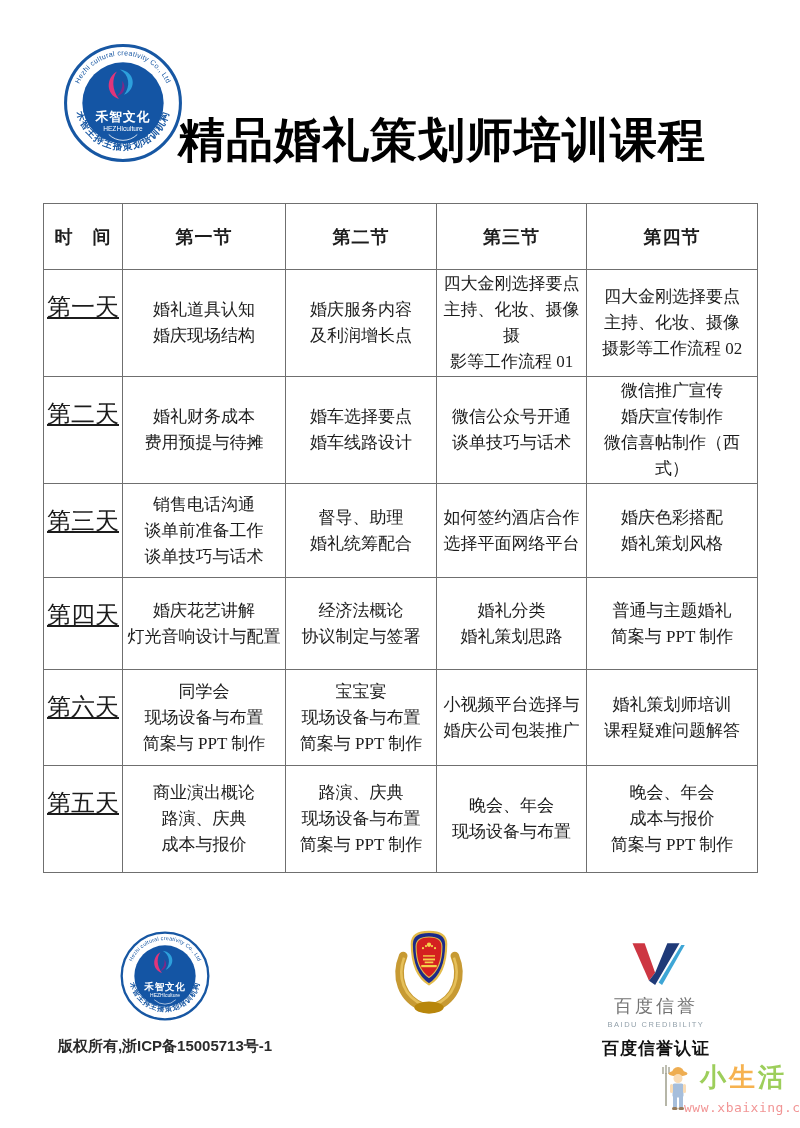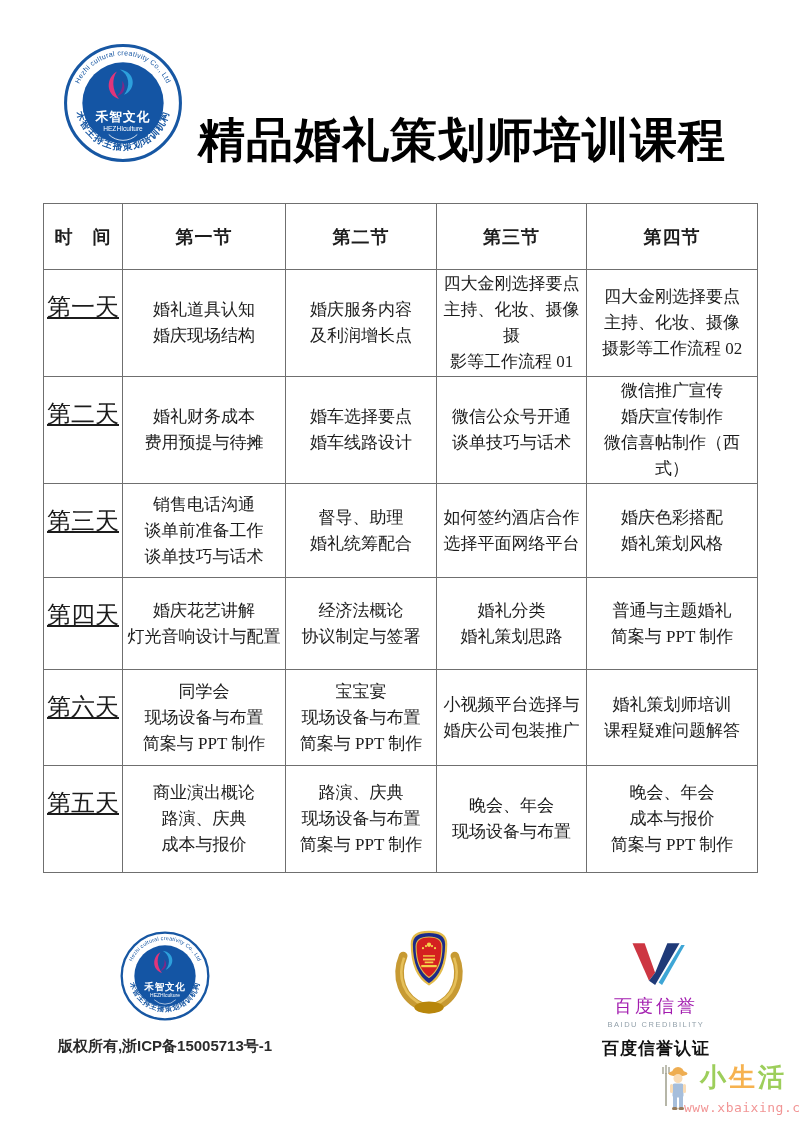--- a/index.html
+++ b/index.html
@@ -1,21 +1,21 @@
 <!DOCTYPE html>
 <html><head>
 <meta charset="utf-8">
 <style>
   html,body { margin:0; padding:0; background:#ffffff; }
   .page { position:relative; width:800px; height:1128px; background:#fff; overflow:hidden;
           font-family:"Liberation Serif","DejaVu Serif",serif; }
 
   
   .hdr-logo { position:absolute; left:62px; top:42px; width:122px; height:122px; }
-  .page-title { position:absolute; left:178px; top:78px; width:548px; text-align:right;
+  .page-title { position:absolute; left:178px; top:78px; width:548px; text-align:left;
                 font-size:47px; font-weight:900; letter-spacing:1px; color:#000;
                 white-space:nowrap; }
 
   
   table.course { position:absolute; left:43px; top:203px; width:714px;
                  border-collapse:collapse; table-layout:fixed; }
   table.course th, table.course td { border:1px solid #6f6f6f; text-align:center;
                  vertical-align:middle; color:#1c1c1c; }
   table.course thead tr { height:66px; }
   table.course th { font-size:18px; font-weight:600; letter-spacing:1px; }
@@ -33,21 +33,21 @@
   .copyright { position:absolute; left:55px; top:1026px; width:220px; text-align:center;
                font-family:"Liberation Sans","DejaVu Sans",sans-serif;
                font-size:15px; font-weight:600; color:#2b2b2b;margin-top:11px; }
   .badge { position:absolute; left:386px; top:926px; width:86px; height:96px; }
   .police-text { position:absolute; left:318px; top:1026px; width:220px; text-align:center;
                font-family:"Liberation Sans","DejaVu Sans",sans-serif;
                font-size:17px; font-weight:800; color:#111; }
   .baidu { position:absolute; left:596px; top:938px; width:120px; text-align:center;
            font-family:"Liberation Sans","DejaVu Sans",sans-serif; }
   .baidu-mark { width:62px; height:54px; display:block; margin:0 auto; }
-  .baidu-cn { font-size:18px; letter-spacing:3px; color:#a21caf; margin-top:2px; }
+  .baidu-cn { font-size:18px; letter-spacing:3px; color:#737373; margin-top:2px; }
   .baidu-en { font-size:7.5px; letter-spacing:1.5px; color:#93a1ab; margin-top:2px; }
   .baidu-cert { font-size:17px; font-weight:800; color:#111; margin-top:8px; letter-spacing:1px; }
 
   
   .farmer { position:absolute; left:660px; top:1064px; width:32px; height:56px; opacity:.9; }
   .wm-name { position:absolute; left:691px; top:1060px; width:105px; font-size:26px; font-weight:800;
              letter-spacing:3px; white-space:nowrap;
              font-family:"Liberation Sans","DejaVu Sans",sans-serif; opacity:.85;text-align:center; }
   .wm-green  { color:#8cc63f; }
   .wm-orange { color:#f5a531; }

